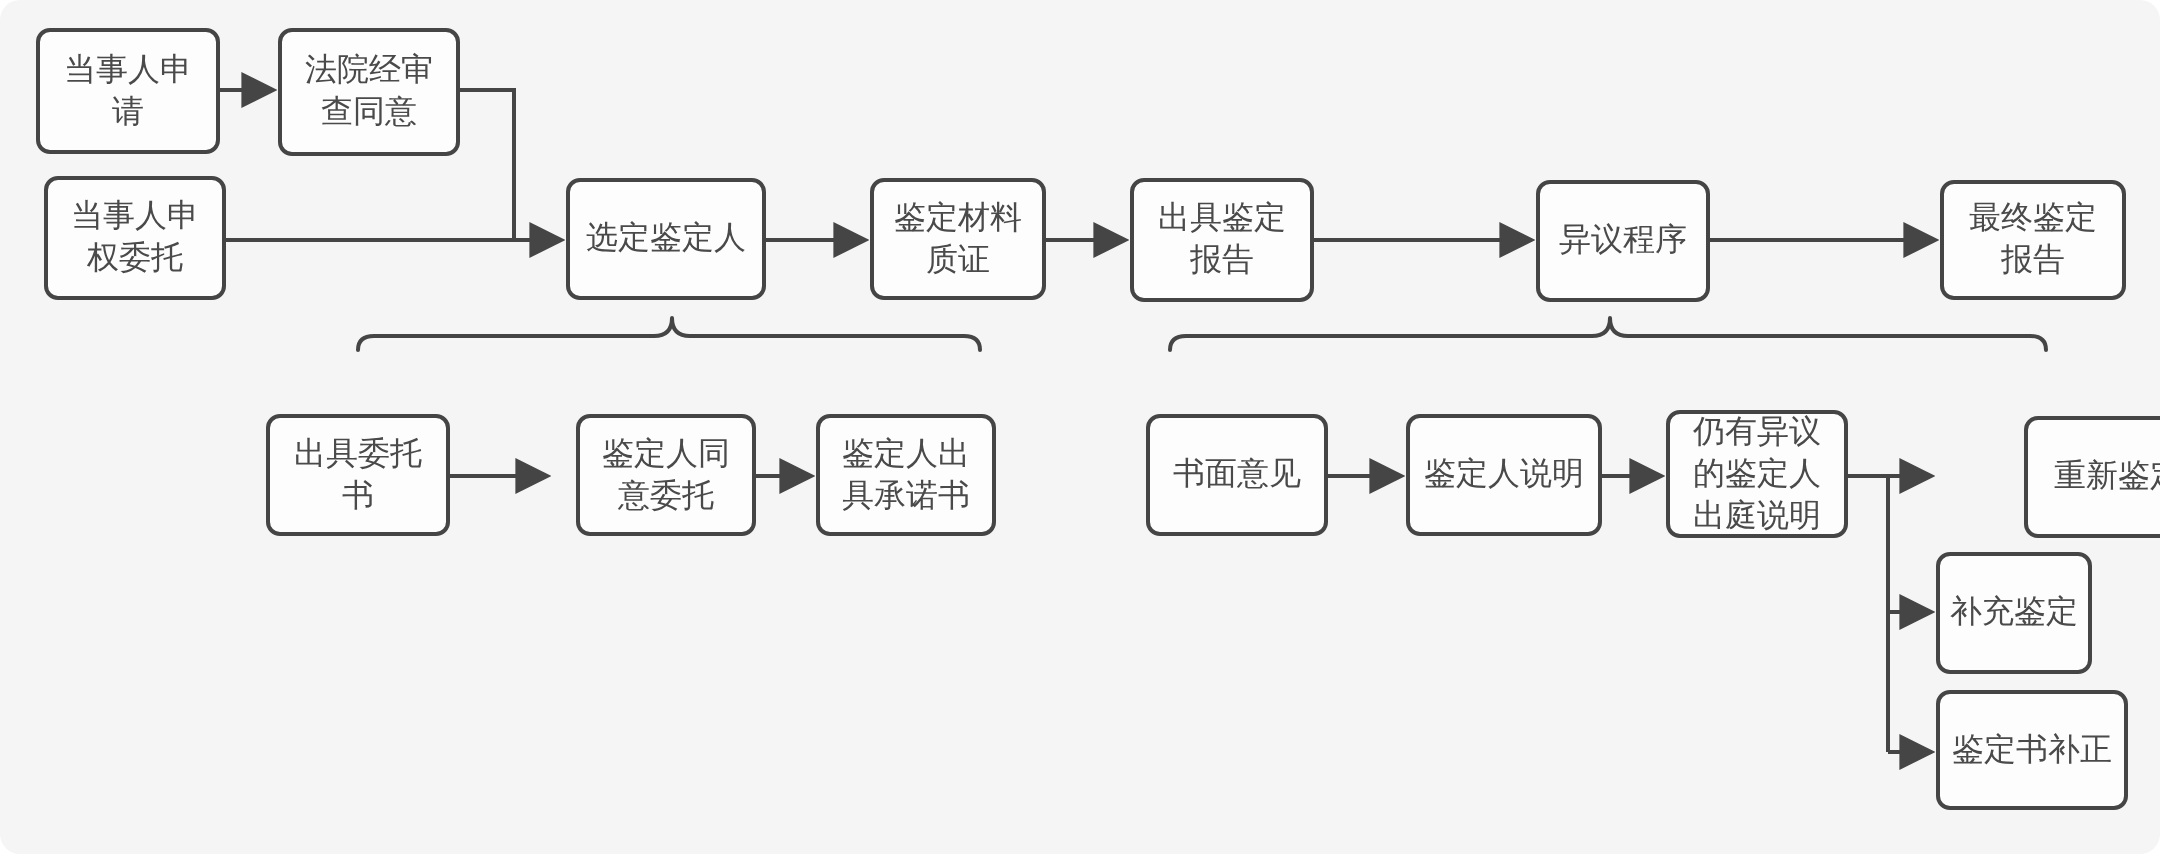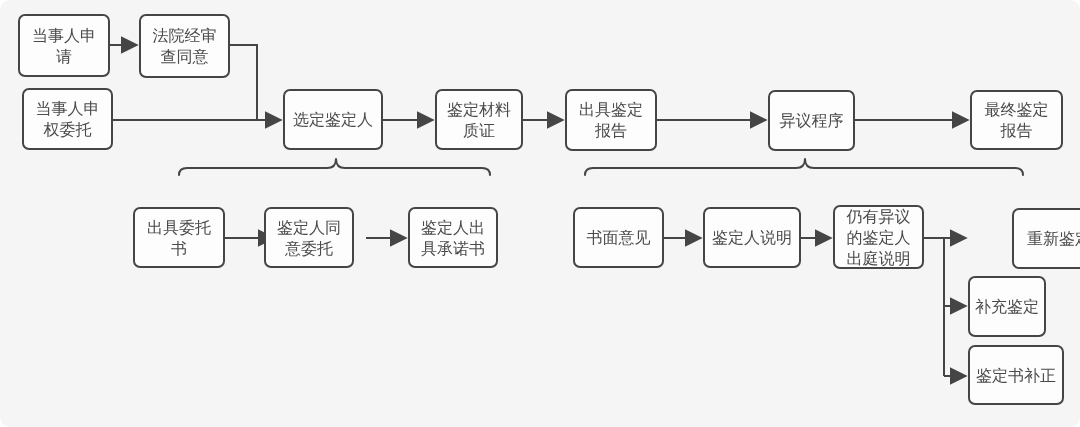--- a/index.html
+++ b/index.html
@@ -83,21 +83,21 @@
   <div class="node" style="left:435px; top:89px;  width:88px;  height:61px;">鉴定材料
 质证</div>
   <div class="node" style="left:565px; top:89px;  width:92px;  height:62px;">出具鉴定
 报告</div>
   <div class="node" style="left:768px; top:90px;  width:87px;  height:61px;">异议程序</div>
   <div class="node" style="left:970px; top:90px;  width:93px;  height:60px;">最终鉴定
 报告</div>
 
   <div class="node" style="left:133px; top:207px; width:92px;  height:61px;">出具委托
 书</div>
-  <div class="node" style="left:264px; top:207px; width:90px;  height:61px;">鉴定人同
+  <div class="node" style="left:288px; top:207px; width:90px;  height:61px;">鉴定人同
 意委托</div>
   <div class="node" style="left:408px; top:207px; width:90px;  height:61px;">鉴定人出
 具承诺书</div>
 
   <div class="node" style="left:573px; top:207px; width:91px;  height:61px;">书面意见</div>
   <div class="node" style="left:703px; top:207px; width:98px;  height:61px;">鉴定人说明</div>
   <div class="node" style="left:833px; top:205px; width:91px;  height:64px;">仍有异议
 的鉴定人
 出庭说明</div>
 

